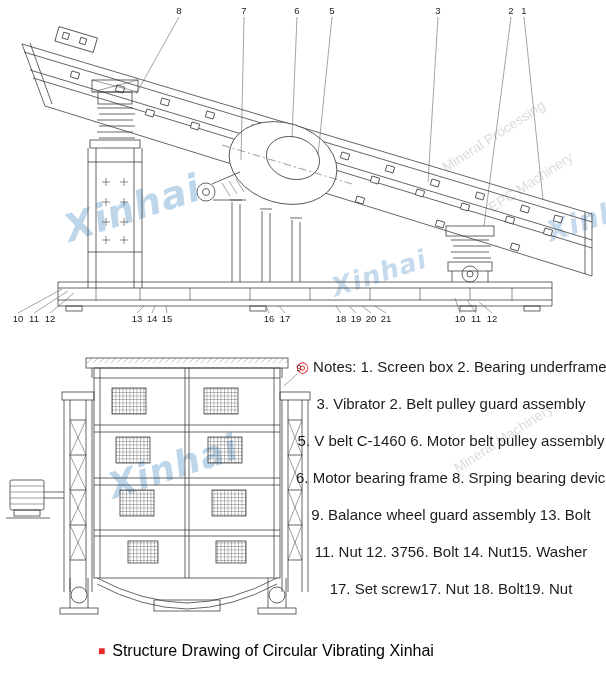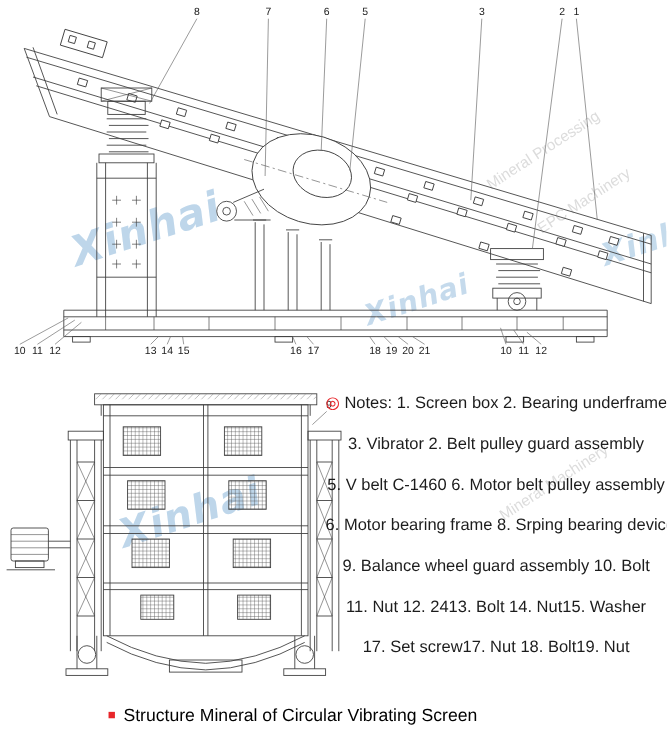--- a/index.html
+++ b/index.html
@@ -213,22 +213,22 @@
     <g class="callout-text" font-size="9.5" fill="#1a1a1a" text-anchor="middle">
       <text x="299" y="371">9</text>
     </g>
   </svg>
 
   <div class="notes">
     <div class="note-line"><span class="note-bullet">◎</span><span>Notes: 1. Screen box   2. Bearing underframe</span></div>
     <div class="note-line">3. Vibrator 2. Belt pulley guard assembly</div>
     <div class="note-line">5. V belt C-1460 6. Motor belt pulley assembly</div>
     <div class="note-line">6. Motor bearing frame 8. Srping bearing device</div>
-    <div class="note-line">9. Balance wheel guard assembly 10. Bolt</div>
-    <div class="note-line">11. Nut 12. 2413. Bolt 14. Nut15. Washer</div>
+    <div class="note-line">9. Balance wheel guard assembly 13. Bolt</div>
+    <div class="note-line">11. Nut 12. 3756. Bolt 14. Nut15. Washer</div>
     <div class="note-line">17. Set screw17. Nut 18. Bolt19. Nut</div>
   </div>
 
   <div class="title">
-    <span class="title-bullet">■</span><span>Structure Mineral of Circular Vibrating Screen</span>
+    <span class="title-bullet">■</span><span>Structure Drawing of Circular Vibrating Xinhai</span>
   </div>
 
 </div>
 
 </body></html>

